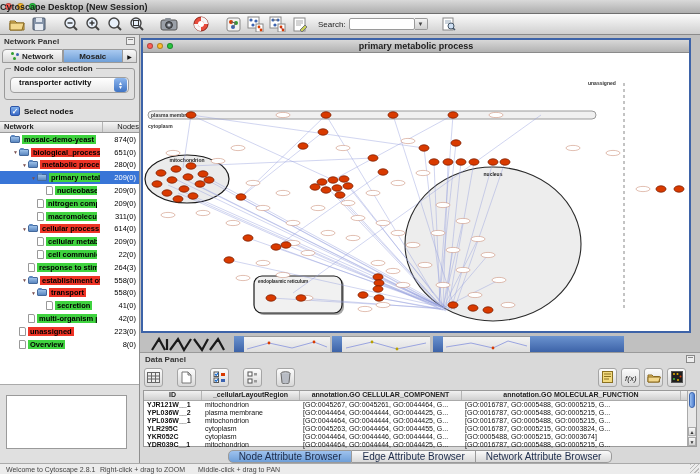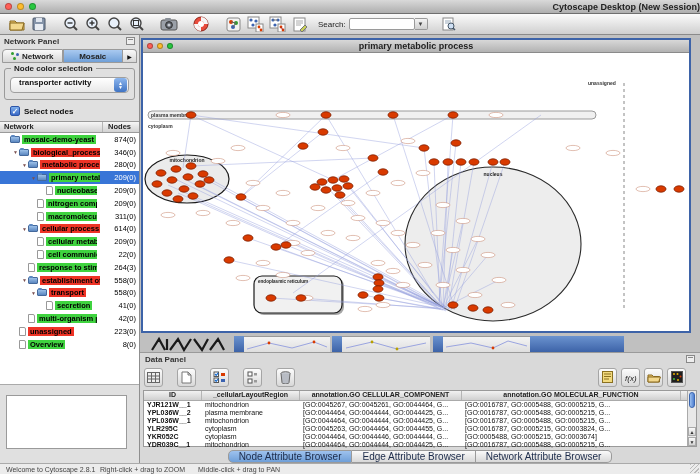--- a/index.html
+++ b/index.html
@@ -5,21 +5,21 @@
   * { margin:0; padding:0; box-sizing:border-box; font-family:"Liberation Sans", sans-serif; }
   html,body { width:700px; height:474px; overflow:hidden; background:#c9c9c9; }
   #app { position:relative; width:700px; height:474px; background:#d8d8d8; }
 
   
   #titlebar { position:absolute; left:0; top:0; width:700px; height:14px;
     background:linear-gradient(#d9d9d9,#aeaeae); border-bottom:1px solid #6f6f6f;
     display:flex; align-items:center; }
   .tl { width:7px; height:7px; border-radius:50%; margin-left:5px; border:0.5px solid rgba(0,0,0,.25); }
   .tl.red{background:#ff5f57}.tl.yel{background:#febc2e}.tl.grn{background:#28c840}
-  #win-title { position:absolute; left:0; right:0; text-align:right; font-size:9px; font-weight:bold; color:#222; }
+  #win-title { position:absolute; left:0; right:0; text-align:left; font-size:9px; font-weight:bold; color:#222; }
 
   
   #toolbar { position:absolute; left:0; top:14px; width:700px; height:21px;
     background:linear-gradient(#fbfbfb,#cfcfcf); border-bottom:1px solid #8a8a8a;
     display:flex; align-items:center; padding-left:6px; }
   .tb-btn { width:22px; height:19px; display:flex; align-items:center; justify-content:center; flex:none; }
   .tb-gap { width:10px; flex:none; }
   #search-label { font-size:8px; color:#222; margin:0 3px 0 8px; }
   #search-box { width:66px; height:12px; background:#fff; border:1px solid #9a9a9a; border-radius:2px; font-size:8px; padding:0 2px; }
   #search-drop { width:13px; height:12px; background:linear-gradient(#f4f4f4,#cfcfcf); border:1px solid #9a9a9a; border-left:none; border-radius:0 2px 2px 0; font-size:6px; color:#444; display:flex; align-items:center; justify-content:center; }
@@ -47,21 +47,21 @@
   #color-select-value { font-size:8px; font-weight:bold; color:#111; }
   #color-select-stepper { width:13px; height:14px; margin-right:1px; border-radius:3px;
     background:linear-gradient(#8cb6ee,#3f74c4); display:flex; flex-direction:column; align-items:center; justify-content:center; color:#fff; font-size:5px; line-height:4px;}
   #select-nodes-row { display:flex; align-items:center; gap:4px; padding:6px 0 5px 10px; }
   #select-nodes-check { width:10px; height:10px; border-radius:2px; background:linear-gradient(#7fb0ec,#3968c6); border:1px solid #2c55a8;
     color:#fff; font-size:8px; line-height:9px; text-align:center; font-weight:bold;}
   #select-nodes-label { font-size:8px; font-weight:bold; color:#111; }
   #tree-header { display:flex; height:12px; border-top:1px solid #9a9a9a; border-bottom:1px solid #9a9a9a;
     background:linear-gradient(#f6f6f6,#d2d2d2); }
   #tree-header .th1 { flex:1; font-size:7.5px; font-weight:bold; color:#222; padding-left:4px; border-right:1px solid #b5b5b5;}
-  #tree-header .th2 { width:36px; font-size:7.5px; font-weight:bold; color:#222; text-align:right; padding-right:8px; }
+  #tree-header .th2 { width:36px; font-size:7.5px; font-weight:normal; color:#222; text-align:right; padding-right:0; }
   #tree { background:#fff; height:252px; overflow:hidden; border-bottom:1px solid #aaa; }
   .tree-row { display:flex; align-items:center; height:12.8px; font-size:7.5px; font-weight:bold; white-space:nowrap; }
   .tree-row.sel { background:#3875d7; }
   .tr-arrow { width:7px; font-size:5px; color:#7a5050; flex:none; text-align:center;}
   .tr-folder { width:10px; height:7px; flex:none; background:linear-gradient(#9cc0e8,#5b87c0); border:1px solid #44699c; border-radius:1px; margin-right:2px; position:relative;}
   .tr-folder:before{ content:""; position:absolute; top:-2px; left:0; width:4px; height:2px; background:#5b87c0; border-radius:1px 1px 0 0;}
   .tr-leaf { width:7px; height:9px; flex:none; background:#fff; border:1px solid #999; margin-right:2px; border-radius:0 2px 0 0;}
   .tr-label { padding:0 2px; overflow:hidden; max-width:72px; text-overflow:clip; color:#000; }
   .tr-label.green { background:#3fd33f; }
   .tr-label.red { background:#ee3326; }
@@ -293,21 +293,21 @@
         <div class="tree-row" style="padding-left: 3px;">
           <span class="tr-arrow"></span>
           <span class="tr-folder"></span>
           <span class="tr-label green" style="max-width: 78px;">mosaic-demo-yeast</span>
           <span class="tr-count">874(0)</span>
         </div>
         <div class="tree-row" style="padding-left: 12px;">
           <span class="tr-arrow">▼</span>
           <span class="tr-folder"></span>
           <span class="tr-label red" style="max-width: 69px;">biological_process</span>
-          <span class="tr-count">346(0)</span>
+          <span class="tr-count">651(0)</span>
         </div>
         <div class="tree-row" style="padding-left: 21px;">
           <span class="tr-arrow">▼</span>
           <span class="tr-folder"></span>
           <span class="tr-label red" style="max-width: 60px;">metabolic process</span>
           <span class="tr-count">280(0)</span>
         </div>
         <div class="tree-row sel" style="padding-left: 30px;">
           <span class="tr-arrow">▼</span>
           <span class="tr-folder"></span>

